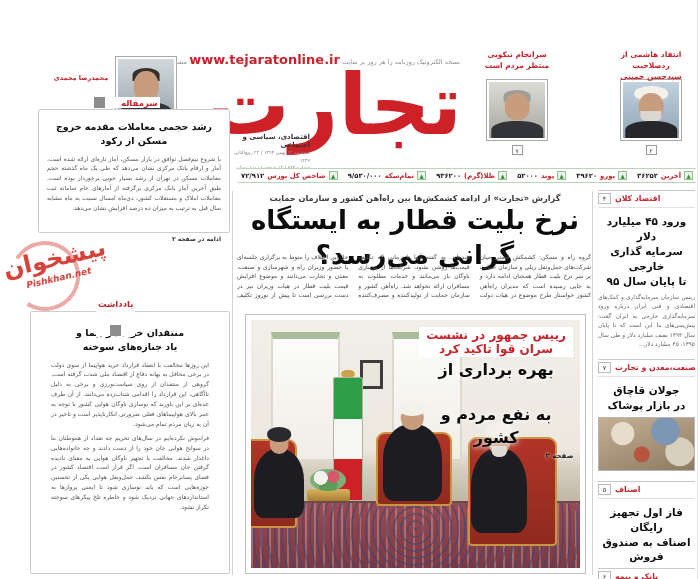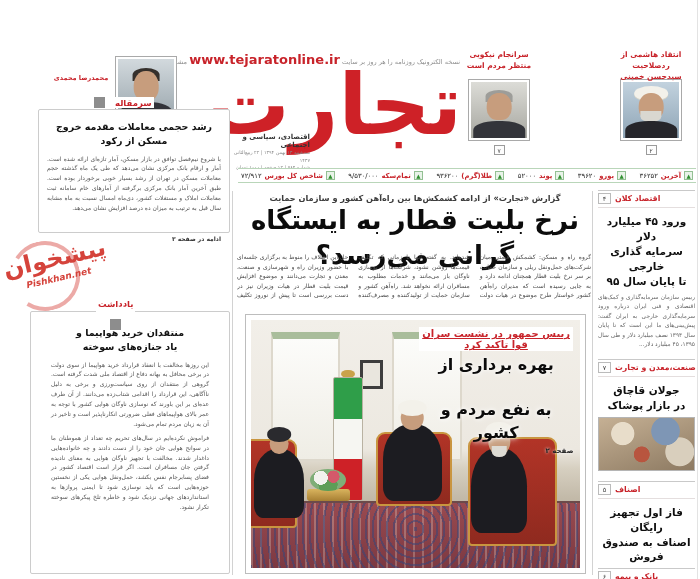--- a/index.html
+++ b/index.html
@@ -34,21 +34,21 @@
   .hs-turban { position:absolute; left:50%; transform:translateX(-50%); top:8%; width:60%; height:26%; background:#f3f1ea; border-radius:50%; box-shadow:0 1px 0 #d8d4c8; }
   .hs-beard { position:absolute; left:50%; transform:translateX(-50%); top:52%; width:38%; height:20%; background:#d9d7d0; border-radius:0 0 50% 50%; }
   .hs-body { position:absolute; bottom:-6%; left:50%; transform:translateX(-50%); width:92%; height:36%; background:#33343a; border-radius:45% 45% 0 0; }
   .hs-body.robe { background:#26262b; }
 
   
   .ticker { position:absolute; top:168px; left:238px; width:458px; height:15px; border-top:1px solid #b9d6b9; border-bottom:1px solid #b9d6b9; display:flex; justify-content:space-between; align-items:center; direction:rtl; padding:0 3px; background:#fff; }
   .ticker-item { display:flex; align-items:center; gap:3px; font-size:6.8px; white-space:nowrap; }
   .ticker-arrow { width:9px; height:9px; background:#e9f3e9; border:1px solid #93c093; color:#2f8f2f; font-size:5.5px; line-height:8px; text-align:center; flex:0 0 auto; }
   .ticker-label { color:#c8232a; font-weight:bold; }
-  .ticker-value { color:#1d1d1d; font-weight:normal; }
+  .ticker-value { color:#1d1d1d; font-weight:bold; }
 
   
   .vrule { position:absolute; top:191px; width:1px; height:384px; background:#d2d2d2; }
 
   
   .lead-kicker { position:absolute; top:193px; left:240px; width:350px; text-align:center; font-size:8.2px; font-weight:bold; color:#3c3c3c; }
   .lead-headline { position:absolute; top:203px; left:237px; width:356px; text-align:center; font-size:26px; font-weight:bold; color:#0c0c0c; line-height:1.35; }
   .lead-body { position:absolute; top:252px; left:237px; width:354px; height:56px; overflow:hidden; column-count:3; column-gap:10px; font-size:6px; line-height:1.6; color:#4a4a4a; text-align:justify; }
 
   
@@ -79,28 +79,28 @@
   .mp-person.p1 { left:1%; bottom:20%; width:15%; height:36%; }
   .mp-person.p2 { left:40%; bottom:27%; width:18%; height:40%; }
   .mp-person.p3 { left:67%; bottom:14%; width:17%; height:44%; }
   .mp-table { position:absolute; left:17%; bottom:27%; width:13%; height:5%; background:linear-gradient(#d9b45e,#a77f33); border-radius:3px; }
   .mp-flowers { position:absolute; left:18%; bottom:31%; width:11%; height:9%; border-radius:50%;
       background:radial-gradient(circle at 30% 40%, #f2f2ee 0 24%, transparent 25%),
                  radial-gradient(circle at 65% 35%, #d4596a 0 22%, transparent 23%),
                  radial-gradient(circle at 50% 70%, #5d9d57 0 40%, transparent 41%),
                  #7fae78; }
   .mp-overlay { position:absolute; right:2%; top:3%; width:47%; text-align:center; }
-  .mp-kicker { display:inline-block; background:#fff; color:#c8232a; font-size:10px; font-weight:bold; padding:1px 3px;text-decoration:underline; }
+  .mp-kicker { display:inline-block; background:#fff; color:#c8232a; font-size:12px; font-weight:bold; padding:1px 3px; }
   .mp-title { margin-top:2px; font-size:16px; font-weight:bold; color:#0b0b0b; line-height:1.4; text-shadow:0 0 4px rgba(255,255,255,.95), 0 0 8px rgba(255,255,255,.8); }
   .mp-pageref { margin-top:3px; font-size:7px; font-weight:bold; color:#222; text-align:right; padding-left:8px; text-shadow:0 0 3px #fff; }
 
   
   .author-photo { position:absolute; top:56px; left:115px; width:62px; height:68px; border:1px solid #a9a9a9; background:#fff; padding:2px; }
   .author-name { position:absolute; top:74px; left:52px; width:58px; text-align:center; font-size:6.5px; font-weight:bold; color:#c8232a; }
-  .label-row { position:absolute; display:flex; align-items:center; gap:10px; direction:rtl; background:#fff; padding:0 2px; z-index:3; }
+  .label-row { position:absolute; display:flex; align-items:center; gap:16px; direction:rtl; background:#fff; padding:0 2px; z-index:3; }
   .label-text { color:#c8232a; font-weight:bold; font-size:8.5px; white-space:nowrap; }
   .label-square { width:11px; height:11px; background:#8d8d8d; flex:0 0 auto; }
   .ed-label { top:97px; left:92px; }
   .note-label { top:299px; left:96px;flex-direction:column; }
 
   .story-box { position:absolute; border:1px solid #cccccc; border-radius:2px; background:#fff; }
   .ed-box { top:109px; left:38px; width:192px; height:124px; padding:10px 8px 4px; }
   .note-box { top:311px; left:30px; width:200px; height:263px; padding:14px 20px 4px; overflow:hidden; }
   .box-title { text-align:center; font-weight:bold; color:#111; font-size:9.5px; line-height:1.5; }
   .box-body { margin-top:5px; font-size:6px; line-height:1.65; color:#555; text-align:justify; }
@@ -157,21 +157,21 @@
         <div class="hs-turban"></div>
         <div class="hs-head"></div>
         <div class="hs-beard"></div>
         <div class="hs-body robe"></div>
       </div>
     </div>
     <div class="teaser-pagebox">۲</div>
   </div>
 
 
-  <div class="teaser" style="left:466px">
+  <div class="teaser" style="left:484px">
     <div class="teaser-title">
       <span>سرانجام نیکویی</span><br>
       <span>منتظر مردم است</span>
     </div>
     <div class="teaser-photo">
       <div class="headshot bg-gray">
         <div class="hs-hair gray"></div>
         <div class="hs-head"></div>
         <div class="hs-body"></div>
       </div>

